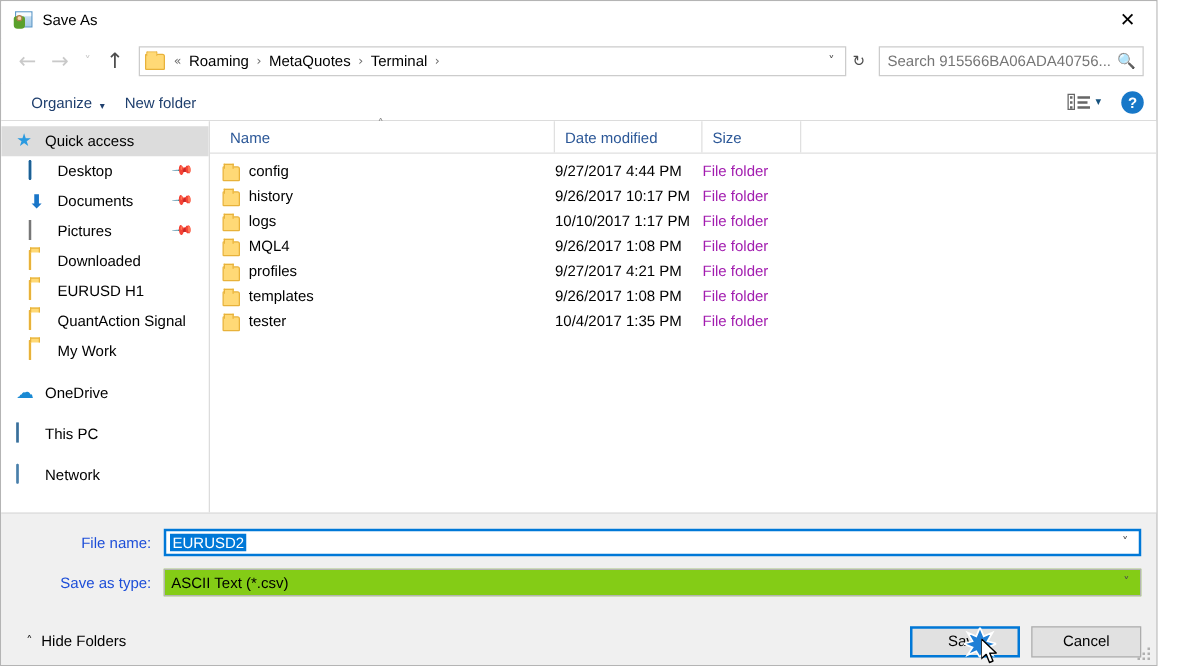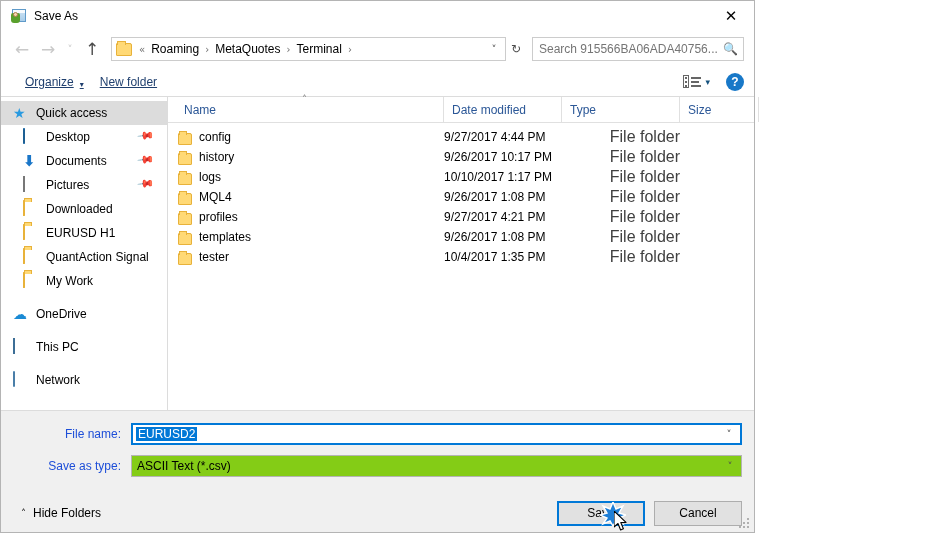--- a/index.html
+++ b/index.html
@@ -6,21 +6,21 @@
   html, body {
     width: 946px; height: 533px;
     font-family: "Liberation Sans", sans-serif;
     font-size: 12px;
     color: #000;
     background: #ffffff;
     overflow: hidden;
   }
   .dialog {
     position: relative;
-    width: 755px; height: 533px;
+    width: 926px; height: 533px;
     background: #ffffff;
     border: 1px solid #b4b4b4;
     display: flex; flex-direction: column;
   }
 
   
   .titlebar {
     height: 30px; flex: 0 0 30px;
     background: #ffffff;
     display: flex; align-items: center;
@@ -125,21 +125,21 @@
   
   .toolbar {
     height: 30px; flex: 0 0 30px;
     display: flex; align-items: center;
     border-bottom: 1px solid #dcdcdc;
     background: #ffffff;
     padding: 0 10px 0 16px;
   }
   .tb-item {
     font-size: 12px; color: #1f3f6e;
-    padding: 3px 8px; display: flex; align-items: flex-end; gap: 6px; text-decoration: underline;
+    padding: 3px 8px; display: flex; align-items: flex-end; gap: 6px;
   }
   .tb-caret { font-size: 8px; font-family: "DejaVu Sans", sans-serif; color: #1f3f6e; }
   .tb-spacer { flex: 1 1 auto; }
   .view-icon {
     width: 20px; height: 16px; position: relative; margin-right: 2px;
   }
   .view-icon .vi-box {
     position: absolute; left: 0; top: 1px; width: 6px; height: 13px;
     border: 1px solid #666;
   }
@@ -250,21 +250,21 @@
     font-size: 10px; color: #8a8a8a; font-family: "DejaVu Sans", sans-serif;
   }
   .rows { flex: 1 1 auto; padding-top: 4px; overflow: hidden; }
   .row { height: 20px; display: flex; align-items: center; padding-left: 10px; }
   .row-name {
     width: 266px; flex: 0 0 266px;
     display: flex; align-items: center; gap: 7px;
     font-size: 12px; color: #000;
   }
   .row-date { width: 118px; flex: 0 0 118px; font-size: 12px; color: #000; }
-  .row-type { width: 118px; flex: 0 0 118px; font-size: 16px; color: #404040; text-align: right; }
+  .row-type { width: 118px; flex: 0 0 118px; font-size: 12px; color: #a21caf; }
   .row-size { width: 79px; flex: 0 0 79px; font-size: 12px; color: #000; }
 
   
   .footer {
     flex: 0 0 auto;
     background: #f0f0f0;
     border-top: 1px solid #dcdcdc;
     padding: 11px 12px 0 12px;
   }
   .frow { display: flex; align-items: center; height: 24px; margin-bottom: 8px; }
@@ -449,23 +449,20 @@
 
     <div class="listpane">
       <div class="colhead">
         <div class="col c-name">
           <span>Name</span>
           <span class="sort-caret">˄</span>
         </div>
         <div class="col c-date">
           <span>Date modified</span>
         </div>
-        <div class="col c-type">
-          <span>Type</span>
-        </div>
         <div class="col c-size">
           <span>Size</span>
         </div>
       </div>
 
       <div class="rows">
         <div class="row">
           <span class="row-name">
             <span class="ico-folder"></span>
             <span>config</span>

